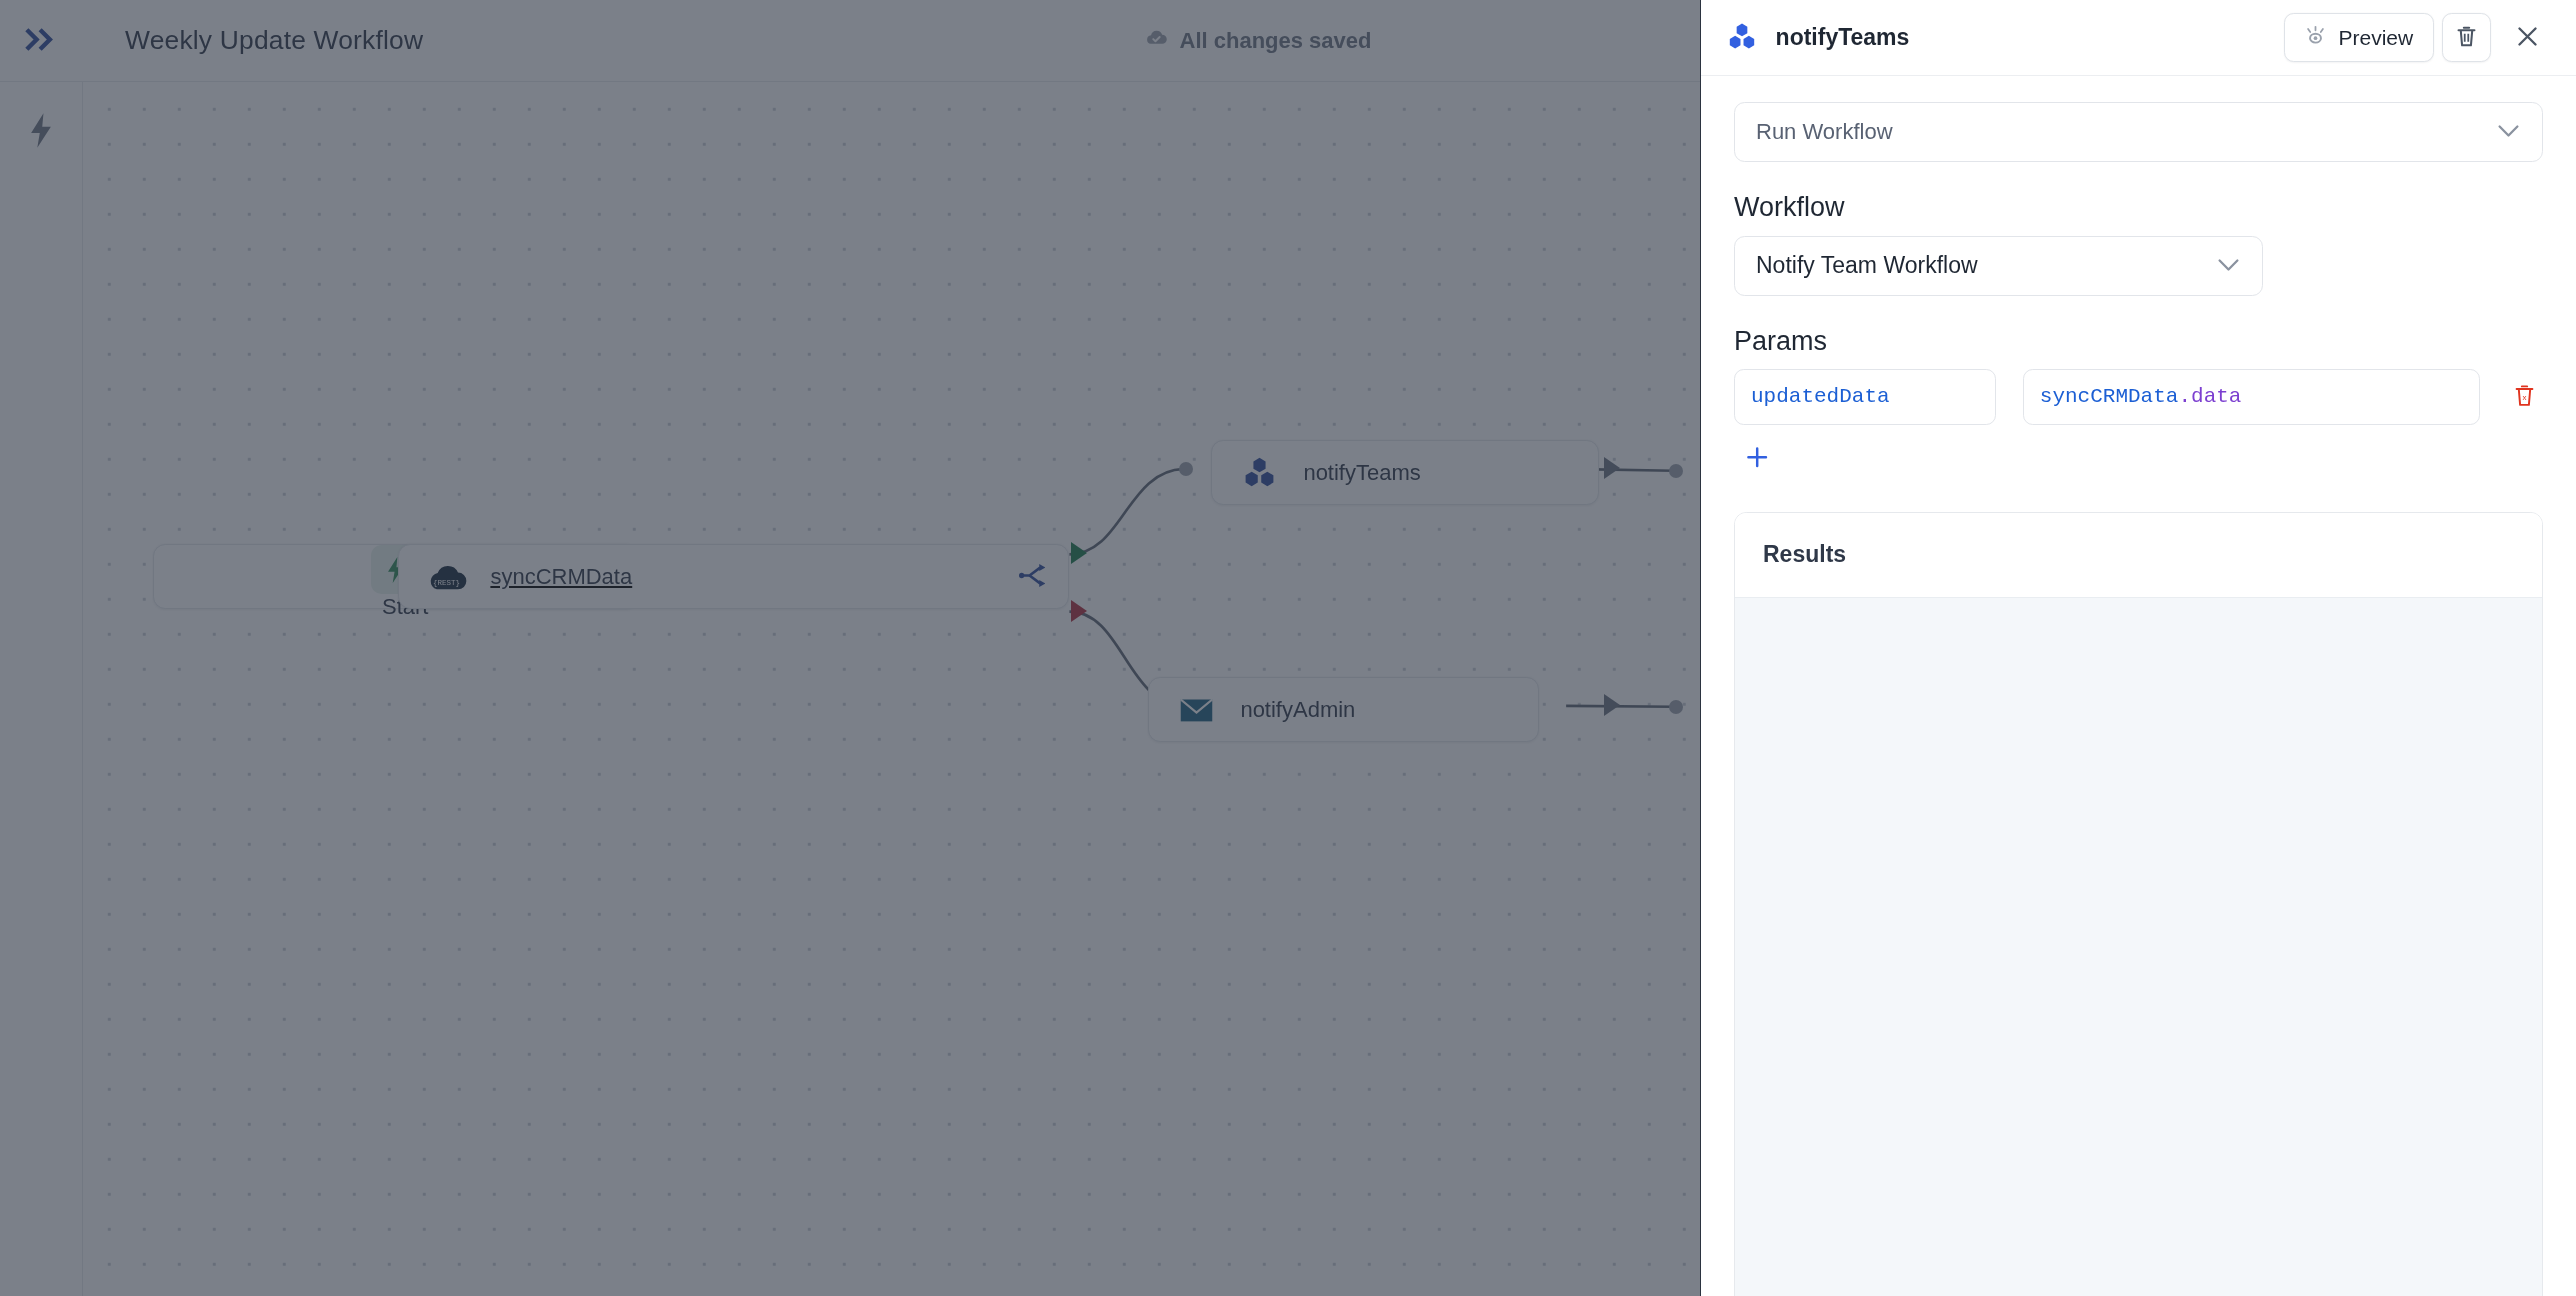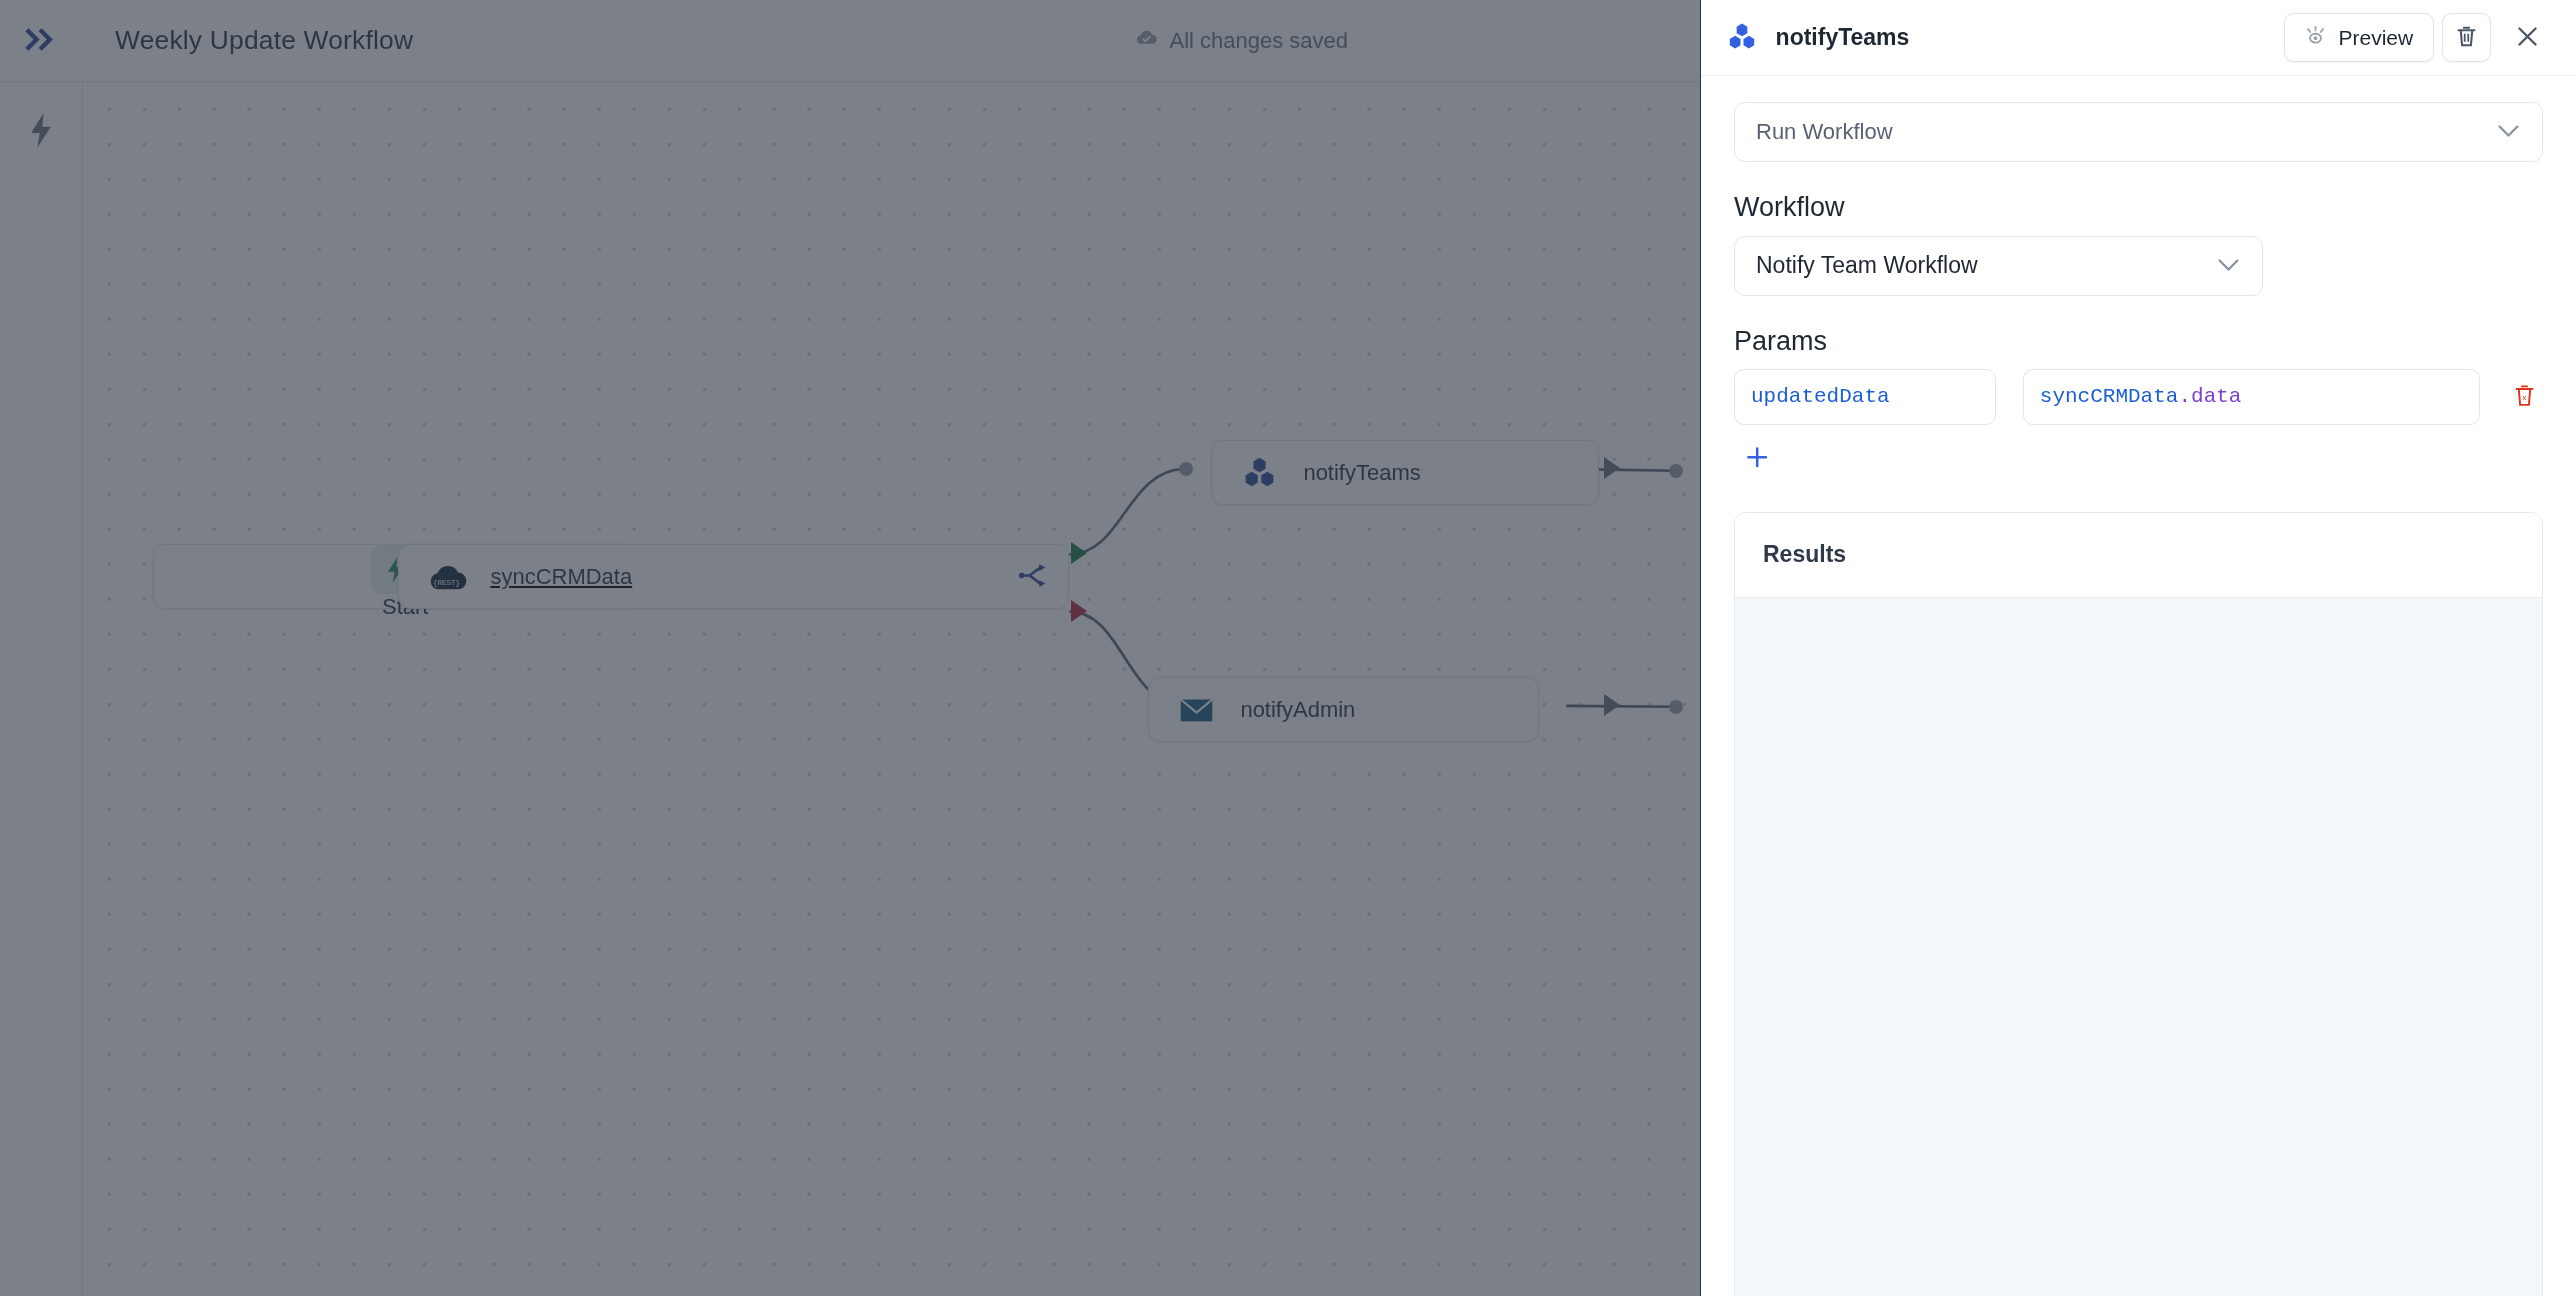--- a/index.html
+++ b/index.html
@@ -27,32 +27,32 @@
     position: absolute; left: 0; top: 0; width: 82px; height: 82px;
     display: flex; align-items: center; justify-content: center;
     border-bottom: 0.9px solid #e6e8ec;
   }
   .rail-item {
     position: absolute; left: 0; top: 97px; width: 82px; height: 70px;
     display: flex; align-items: center; justify-content: center;
   }
 
   .topbar {
-    position: absolute; left: 69px; top: 0; right: 0; height: 82px;
+    position: absolute; left: 79px; top: 0; right: 0; height: 82px;
     background: #ffffff; border-bottom: 0.9px solid #e6e8ec;
     display: flex; align-items: center;
   }
   .wf-title {
     margin-left: 46px;
     font-size: 26.4px; color: #2f3848; letter-spacing: 0.2px;
   }
   .saved {
     position: absolute; left: 1066px; top: 50%; transform: translateY(-50%);
     display: flex; align-items: flex-start; gap: 11.5px;
-    font-size: 22px; color: #6d7584;
+    font-size: 22px; color: #6d7584; font-weight: bold;
   }
 
   .canvas {
     position: absolute; left: 83px; top: 83px;
     width: 1617px; height: 1214px;
     background-color: #ffffff;
     background-image: radial-gradient(#c9ced6 1.4px, transparent 1.5px);
     background-size: 35px 35px;
     background-position: 8.8px 8.8px;
     overflow: hidden;

